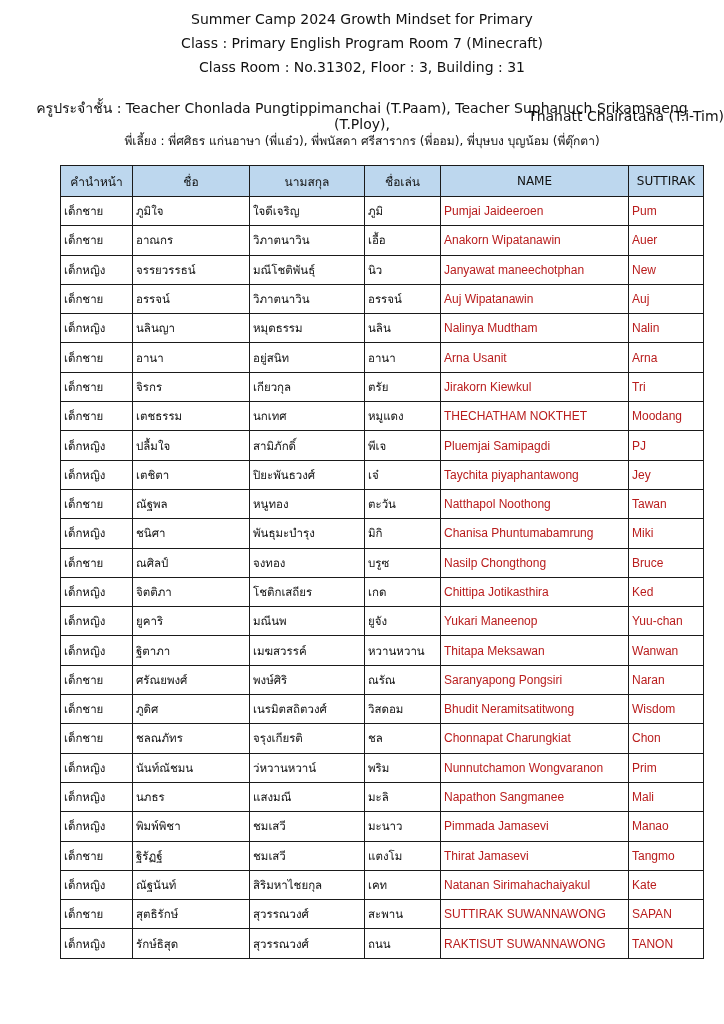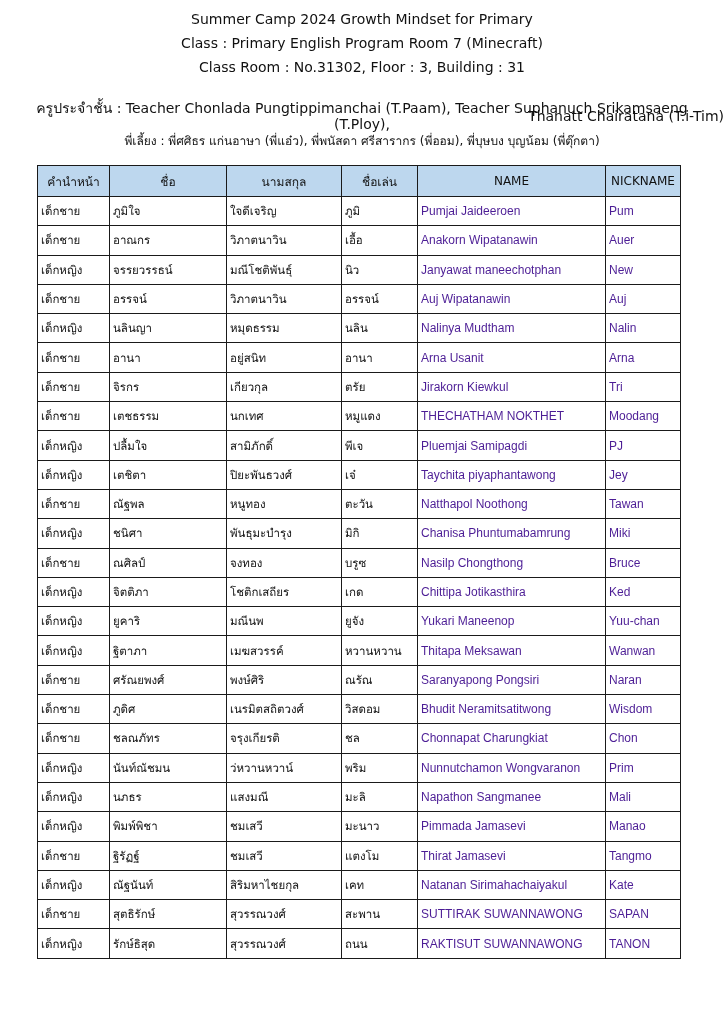--- a/index.html
+++ b/index.html
@@ -4,25 +4,25 @@
 <style>
   html, body { margin: 0; padding: 0; background: #ffffff; }
   body { width: 724px; height: 1024px; position: relative; overflow: hidden; font-family: "DejaVu Sans", sans-serif; color: #111; }
   .heading { position: absolute; left: 0; width: 724px; text-align: center; font-size: 14px; line-height: 16px; font-family: "DejaVu Sans", sans-serif; }
   .h1 { top: 11px; }
   .h2 { top: 35px; }
   .h3 { top: 59px; }
   .h4 { top: 100px; left: 20px; width: 684px; }
   .h5 { top: 108px; text-align: right; }
   .h6 { top: 133px; font-size: 12px; }
-  table { position: absolute; left: 37px; top: 165px; border-collapse: collapse; table-layout: fixed; width: 643px; }
+  table { position: absolute; left: 60px; top: 165px; border-collapse: collapse; table-layout: fixed; width: 643px; }
   th, td { border: 1.5px solid #1a1a1a; padding: 0 3px; white-space: nowrap; overflow: hidden; font-size: 12px; }
   th { background: #bdd7ee; height: 30px; font-weight: normal; text-align: center; font-family: "DejaVu Sans", sans-serif; font-size: 12px; }
   td { height: 28.3px; text-align: left; font-family: "DejaVu Sans", sans-serif; font-size: 11.5px; }
-  td.latin { font-family: "Liberation Sans", sans-serif; font-size: 12px; color: #4c1d95; }
+  td.latin { font-family: "Liberation Sans", sans-serif; font-size: 12px; color: #b91c1c; }
   col.c1 { width: 72px; } col.c2 { width: 117px; } col.c3 { width: 115px; }
   col.c4 { width: 76px; } col.c5 { width: 188px; } col.c6 { width: 75px; }
 </style>
 </head>
 <body>
 
 <div class="heading h1">Summer Camp 2024 Growth Mindset for Primary</div>
 <div class="heading h2">Class : Primary English Program Room 7 (Minecraft)</div>
 <div class="heading h3">Class Room : No.31302, Floor : 3, Building : 31</div>
 <div class="heading h4">ครูประจำชั้น : Teacher Chonlada Pungtippimanchai (T.Paam), Teacher Suphanuch Srikamsaeng (T.Ploy),</div>
@@ -38,21 +38,21 @@
       <col class="c5">
       <col class="c6">
   </colgroup>
   <thead>
     <tr>
       <th>คำนำหน้า</th>
       <th>ชื่อ</th>
       <th>นามสกุล</th>
       <th>ชื่อเล่น</th>
       <th>NAME</th>
-      <th>NICKNAME</th>
+      <th>SUTTIRAK</th>
     </tr>
   </thead>
   <tbody id="roster-body">
       <tr>
         <td>เด็กชาย</td>
         <td>ภูมิใจ</td>
         <td>ใจดีเจริญ</td>
         <td>ภูมิ</td>
         <td class="latin">Pumjai  Jaideeroen</td>
         <td class="latin">Pum</td>

